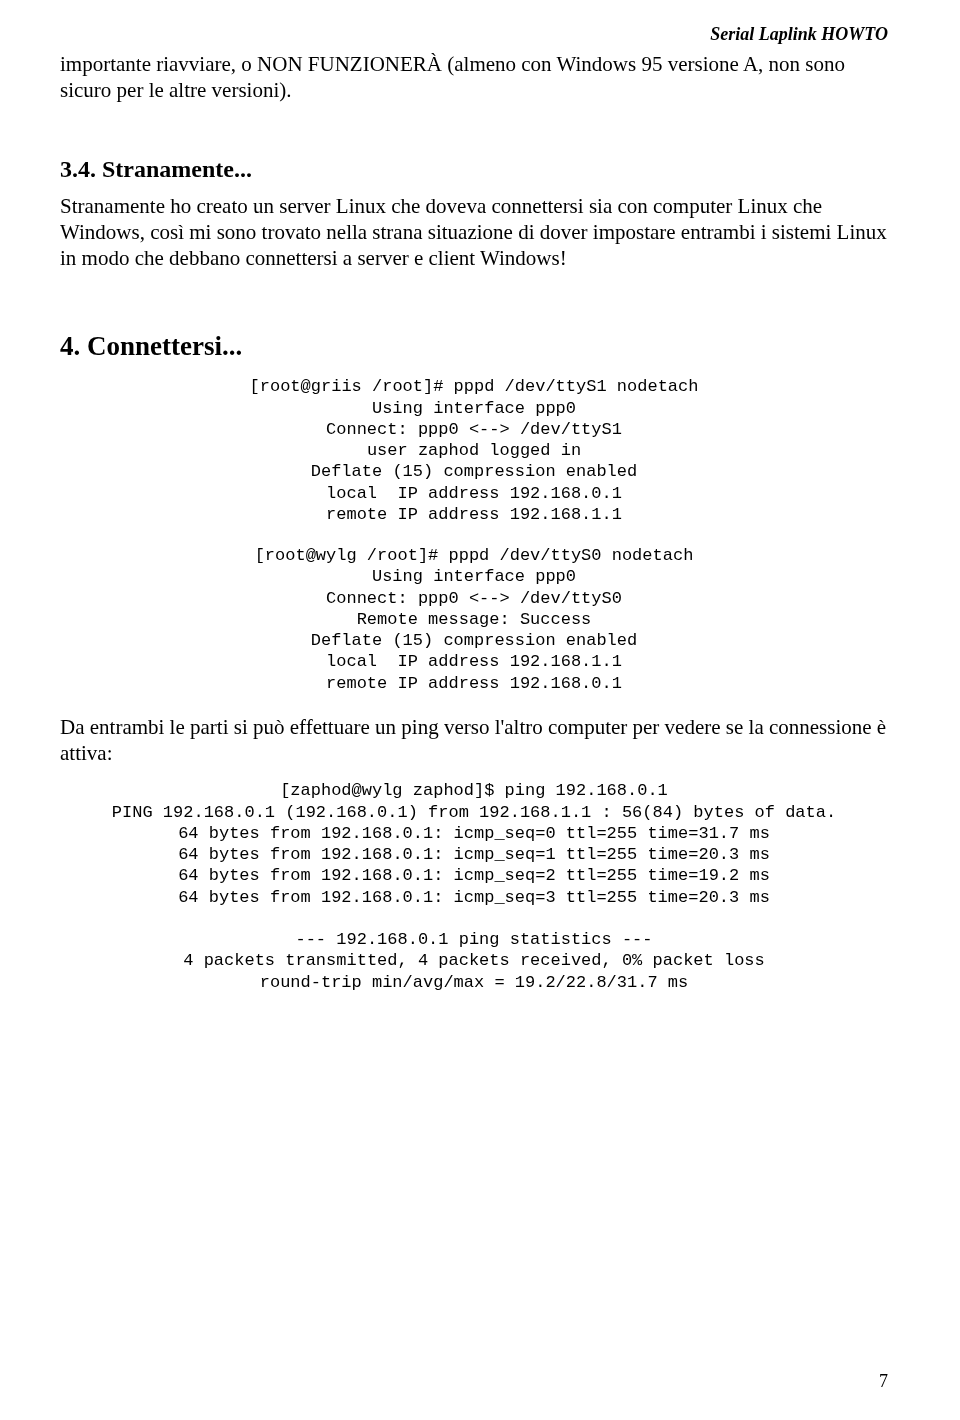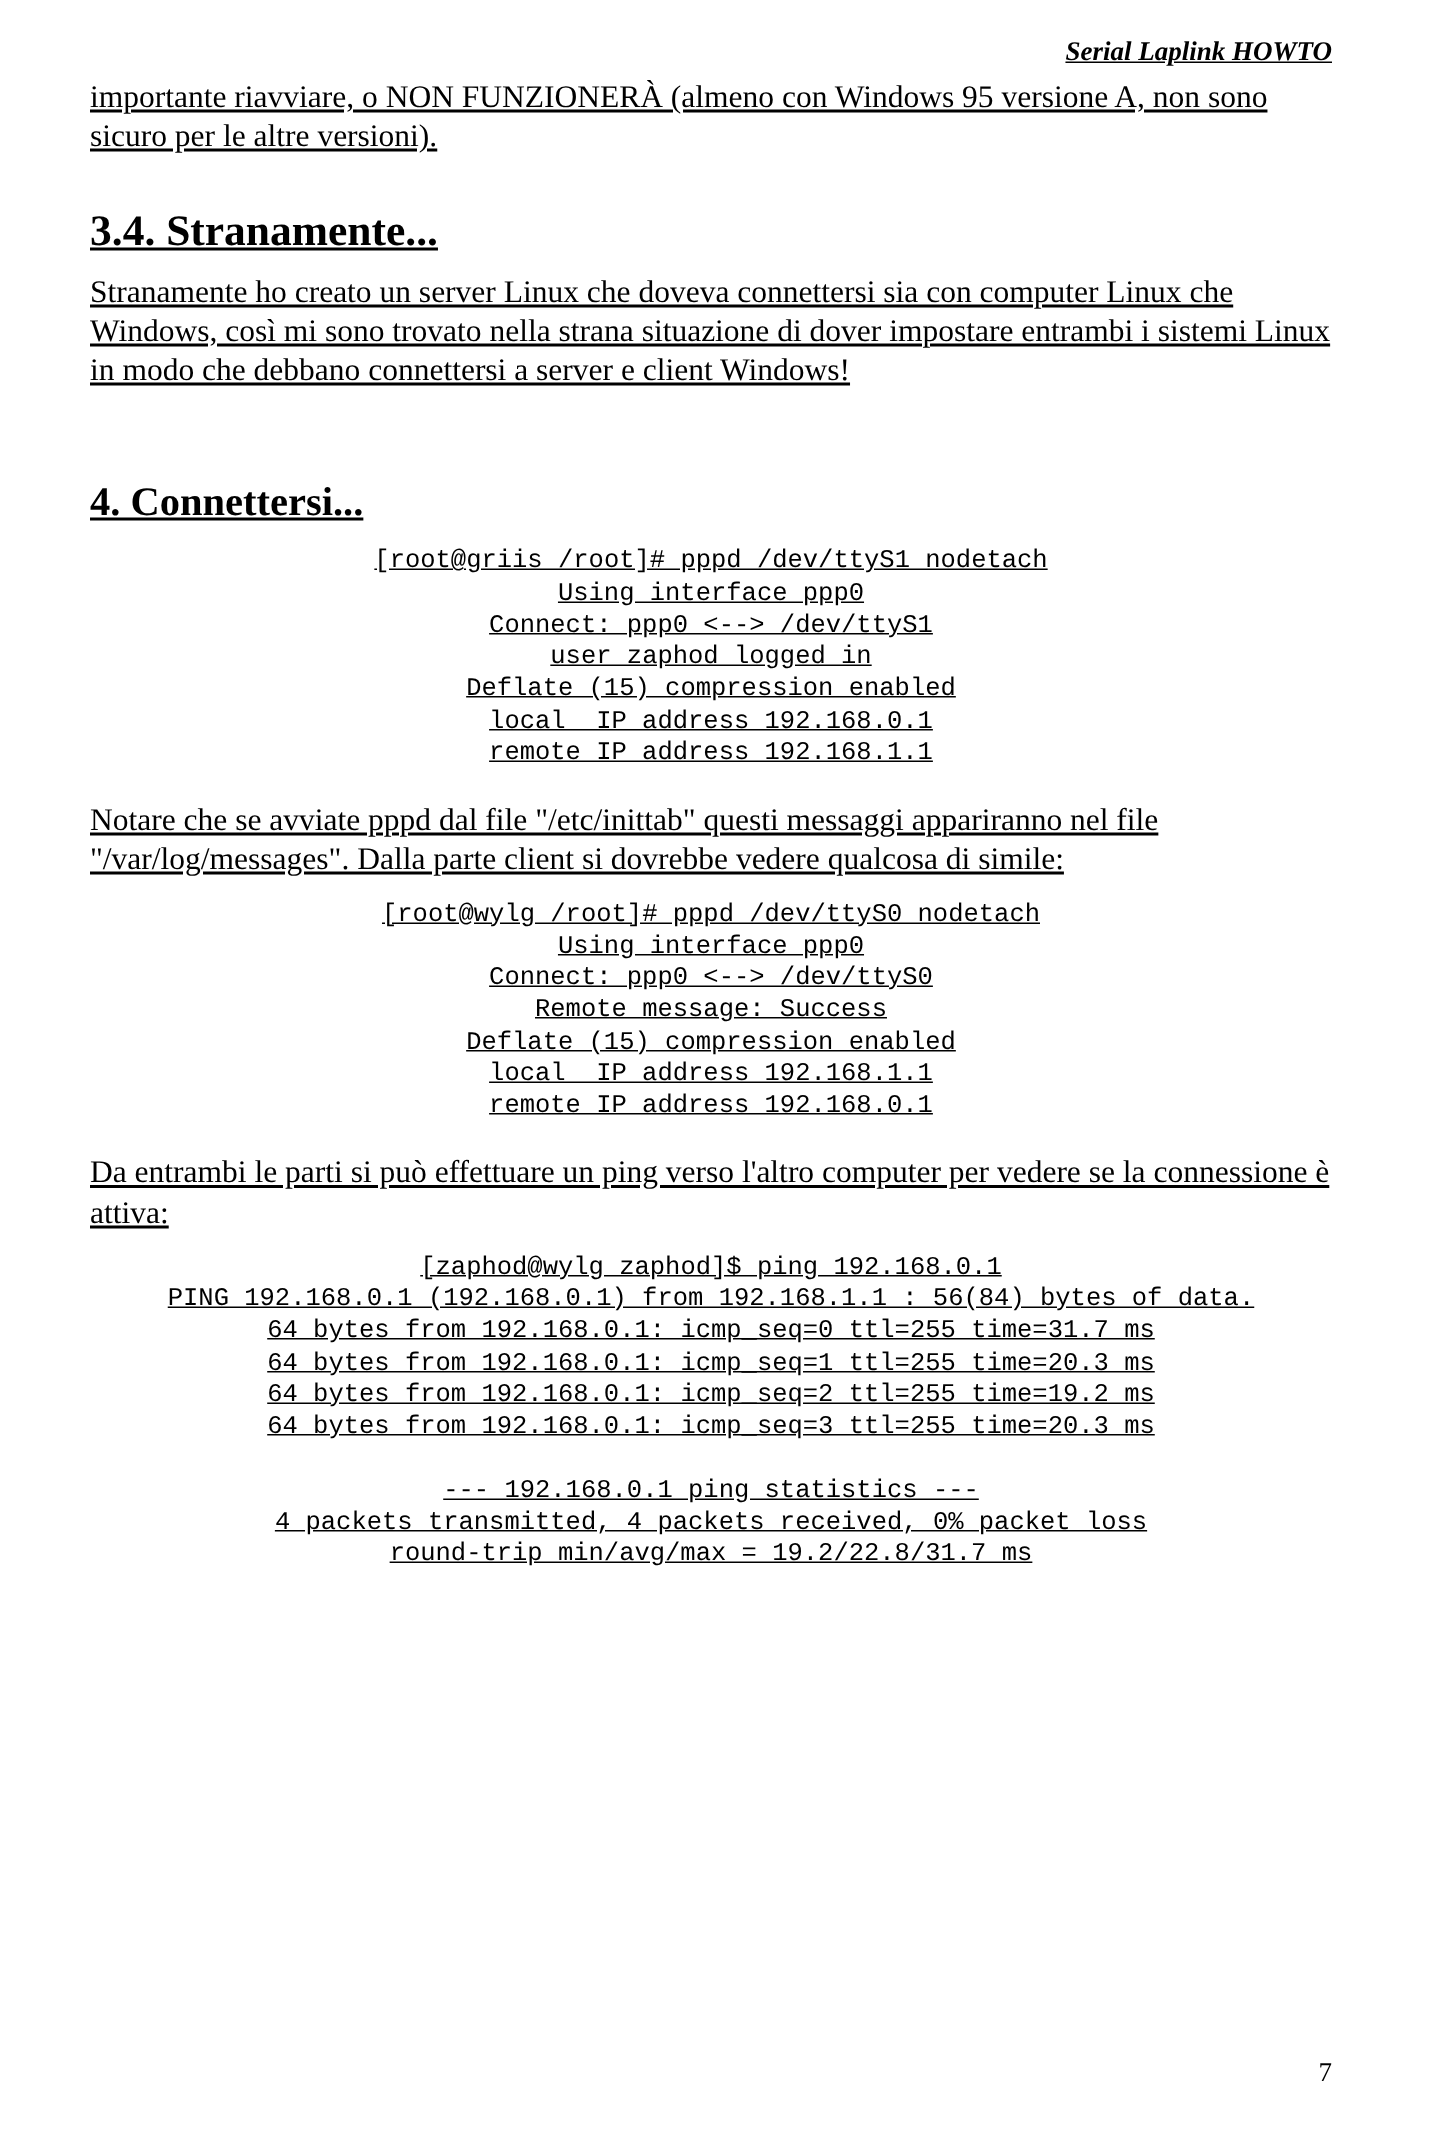--- a/index.html
+++ b/index.html
@@ -9,38 +9,37 @@
     background: #fff;
     font-family: "Times New Roman", Times, serif;
     color: #000;
   }
   .page {
     width: 948px;
     min-height: 1420px;
     box-sizing: border-box;
     padding: 24px 60px 50px 60px;
     position: relative;
-    text-decoration: underline;
   }
   .header-right {
     text-align: right;
     font-style: italic;
     font-weight: bold;
     font-size: 18px;
     margin-bottom: 6px;
   }
   p.body {
     font-size: 21px;
     line-height: 1.25;
     margin: 0 0 14px 0;
   }
   h2.sec {
-    font-size: 29px;
+    font-size: 24px;
     font-weight: bold;
-    margin: 34px 0 10px 0;
+    margin: 52px 0 10px 0;
   }
   h1.sec {
     font-size: 27px;
     font-weight: bold;
     margin: 60px 0 14px 0;
   }
   pre.code {
     font-family: "Courier New", Courier, monospace;
     font-size: 17px;
     line-height: 1.25;
@@ -72,21 +71,20 @@
 
 
   <pre class="code">[root@griis /root]# pppd /dev/ttyS1 nodetach
 Using interface ppp0
 Connect: ppp0 &lt;--&gt; /dev/ttyS1
 user zaphod logged in
 Deflate (15) compression enabled
 local  IP address 192.168.0.1
 remote IP address 192.168.1.1</pre>
 
-  <p class="body">Notare che se avviate pppd dal file "/etc/inittab" questi messaggi appariranno nel file "/var/log/messages". Dalla parte client si dovrebbe vedere qualcosa di simile:</p>
 
   <pre class="code">[root@wylg /root]# pppd /dev/ttyS0 nodetach
 Using interface ppp0
 Connect: ppp0 &lt;--&gt; /dev/ttyS0
 Remote message: Success
 Deflate (15) compression enabled
 local  IP address 192.168.1.1
 remote IP address 192.168.0.1</pre>
 
   <p class="body">Da entrambi le parti si può effettuare un ping verso l'altro computer per vedere se la connessione è attiva:</p>

